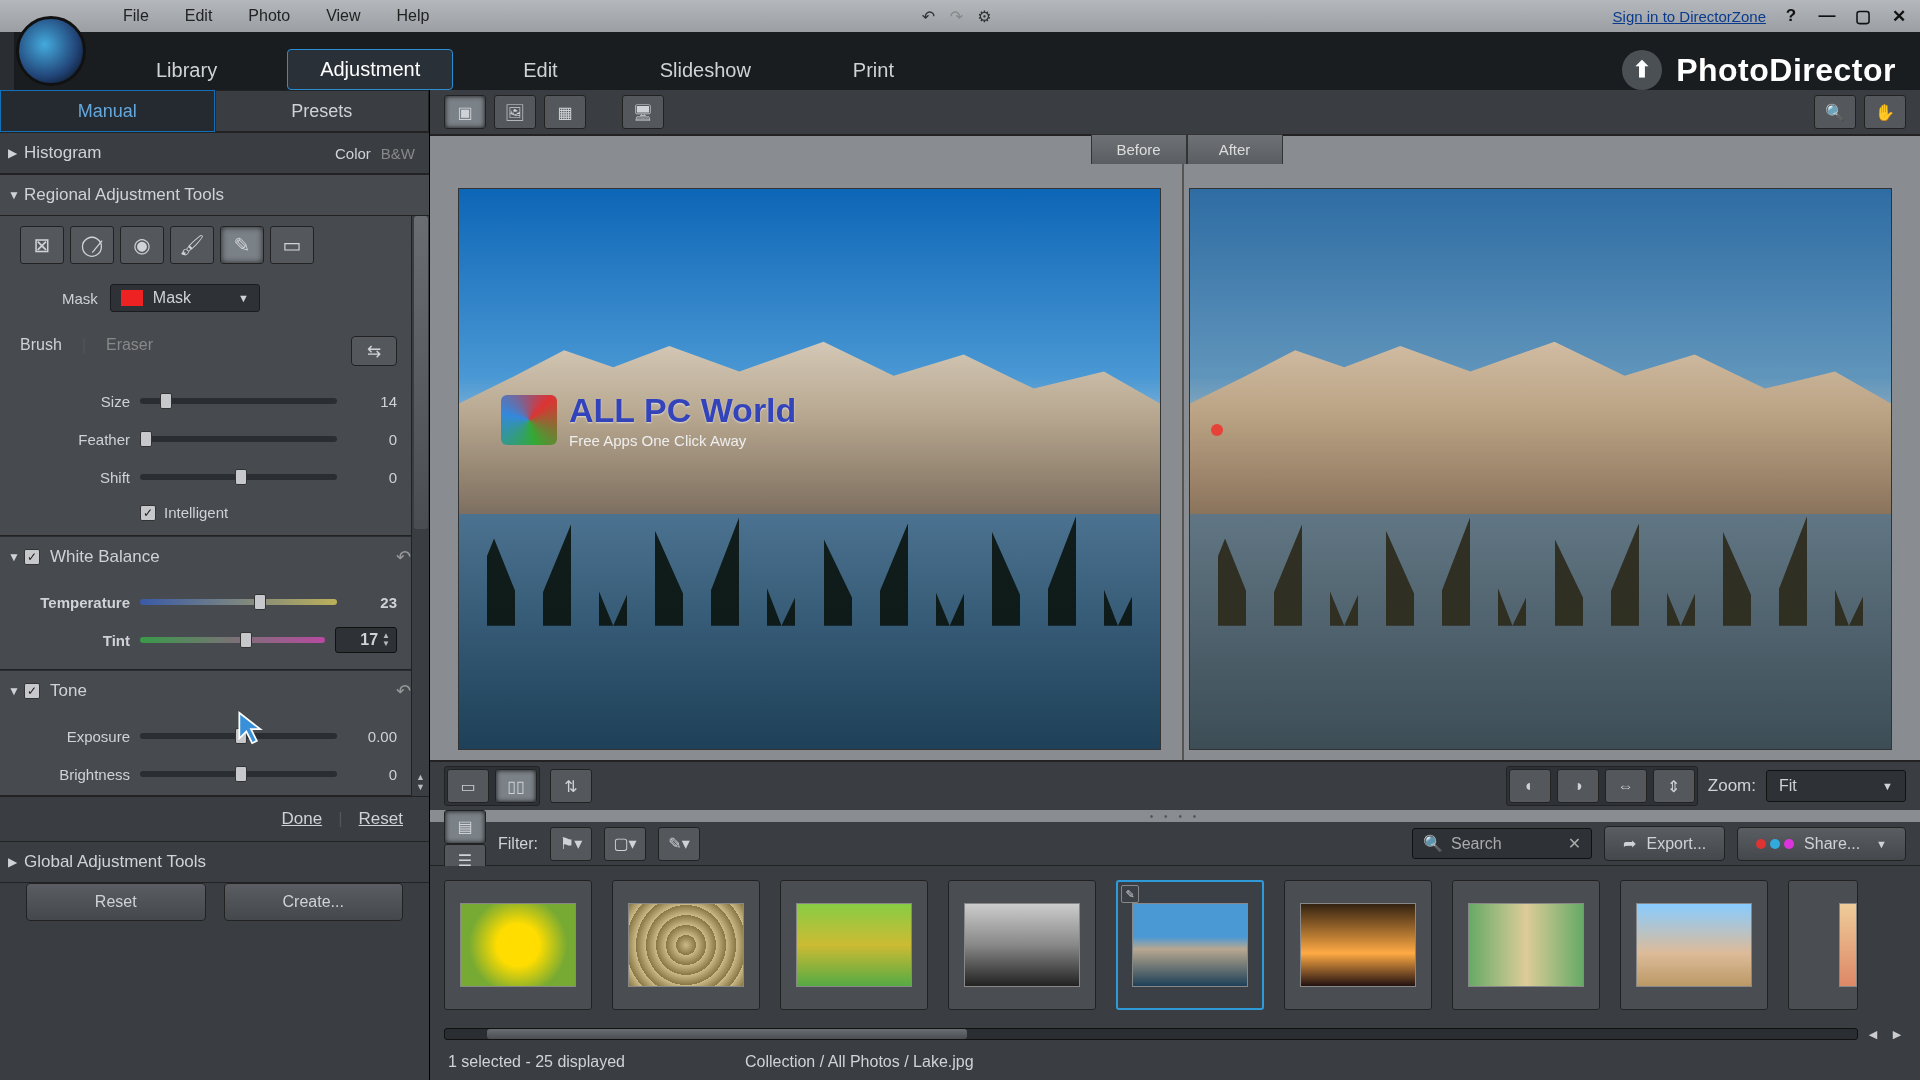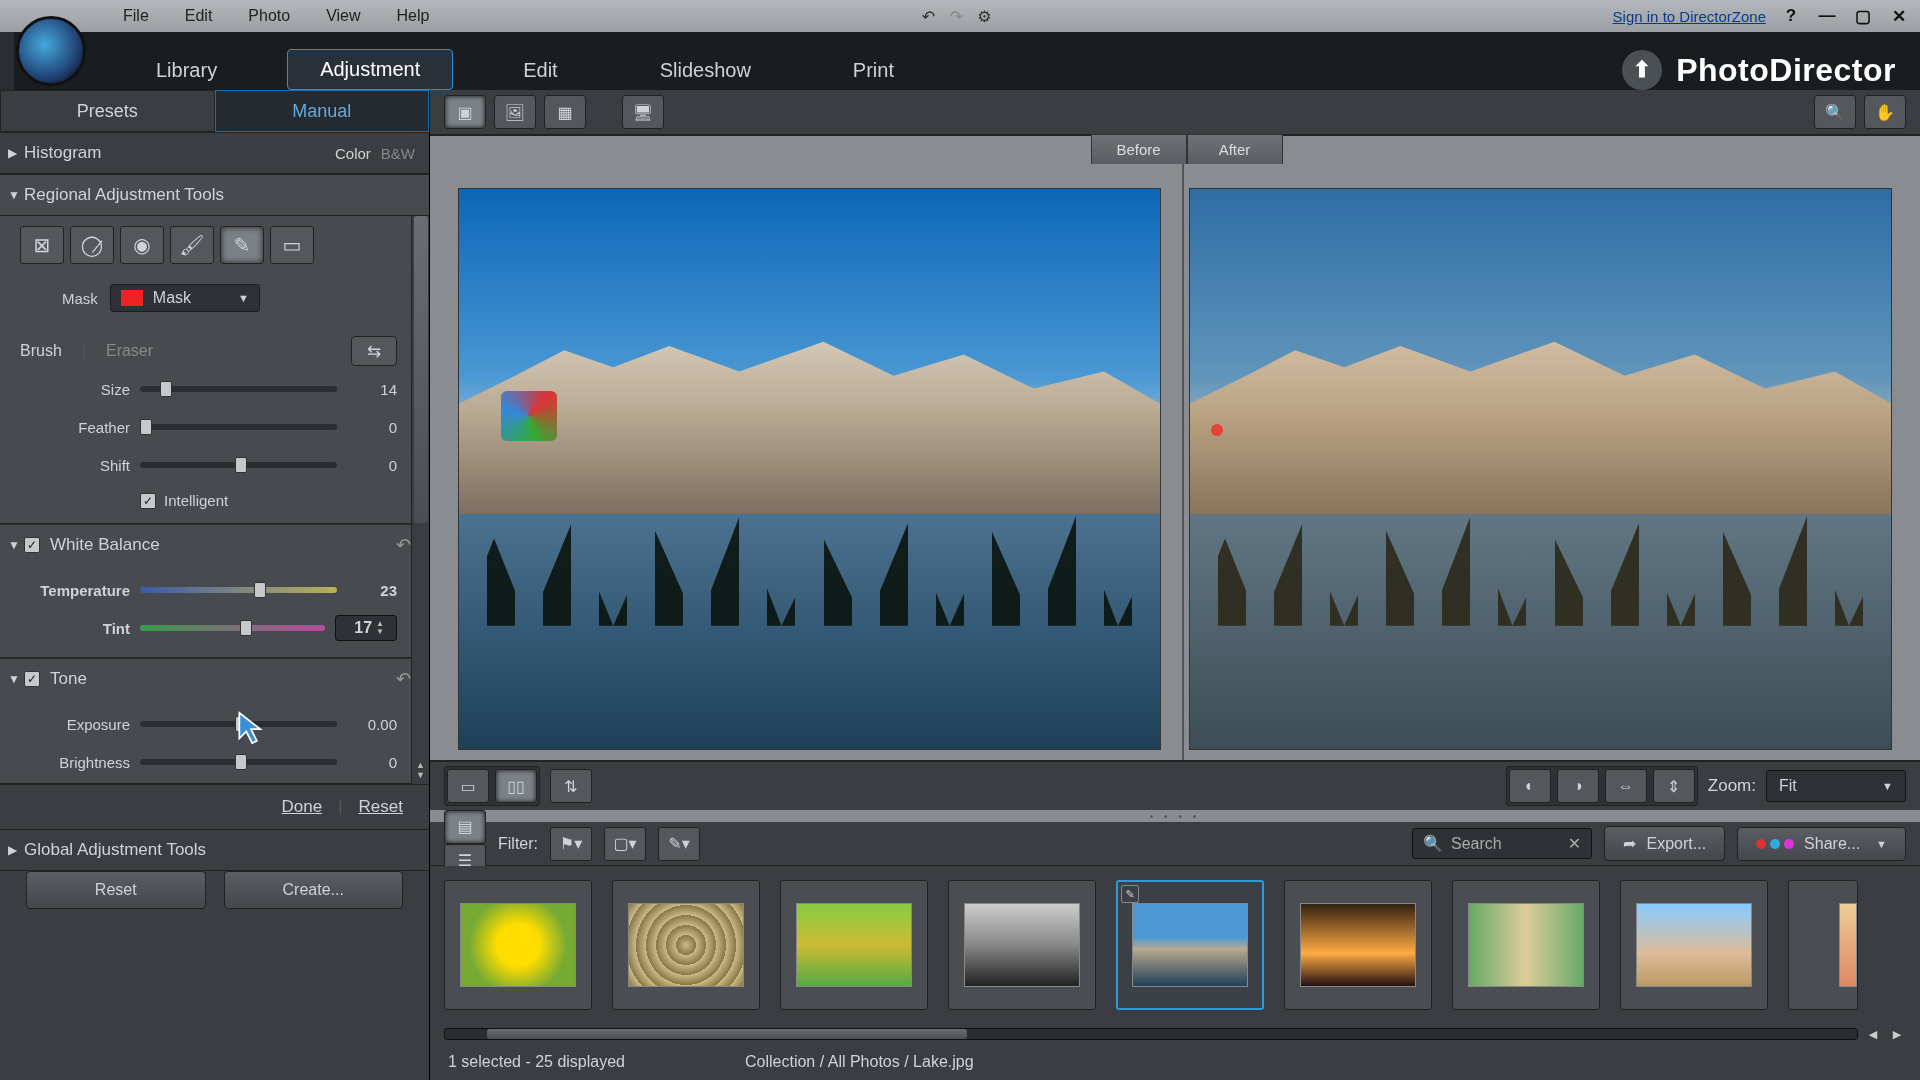--- a/index.html
+++ b/index.html
@@ -49,35 +49,35 @@
 .tool-btn.active { background: #7a8187; box-shadow: inset 0 0 6px #222; }
 
 
 .mask-row { display: flex; align-items: center; gap: 12px; margin-bottom: 16px; }
 .mask-row label { font-size: 15px; margin-left: 42px; }
 .mask-combo { display: flex; align-items: center; background: #2e3236; border: 1px solid #1a1c1f; border-radius: 3px; padding: 4px 10px; gap: 10px; width: 150px; cursor: pointer; }
 .mask-swatch { width: 22px; height: 16px; background: #e22; }
 .mask-caret { margin-left: auto; font-size: 11px; }
 
 
-.brush-row { display: flex; align-items: center; gap: 20px; }
+.brush-row { display: flex; gap: 20px; margin-bottom: 12px; }
 .brush-row .mode { font-size: 16px; cursor: pointer; }
 .brush-row .mode.dim { color: #888; }
 .brush-row .sep { color: #555; }
 .swap-btn { margin-left: auto; width: 46px; height: 30px; background: #54585d; border: 1px solid #222; border-radius: 4px; display: flex; align-items: center; justify-content: center; font-size: 17px; cursor: pointer; }
 
 
 .slider-row { display: flex; align-items: center; gap: 10px; height: 30px; }
 .slider-row label { width: 110px; text-align: right; font-size: 15px; }
 .slider-track { flex: 1; height: 6px; background: #2a2d31; border-radius: 3px; position: relative; }
 .slider-track.temp { background: linear-gradient(90deg, #3a5aa8, #bcb05a); }
 .slider-track.tint { background: linear-gradient(90deg, #3a9a4a, #b84aa0); }
 .slider-thumb { position: absolute; top: -5px; width: 12px; height: 16px; background: #c6c8cb; border: 1px solid #333; border-radius: 2px; }
 .slider-val { width: 50px; text-align: right; font-size: 15px; }
-.spinner-box { width: 62px; height: 26px; background: #2e3236; border: 1px solid #111; border-radius: 3px; display: flex; align-items: center; padding: 0 12px 0 8px; position: relative; }
+.spinner-box { width: 62px; height: 26px; background: #2e3236; border: 1px solid #111; border-radius: 3px; display: flex; align-items: center; padding: 0 6px 0 8px; position: relative; }
 .spinner-box .num { flex: 1; text-align: right; padding-right: 4px; }
 .spinner-box .arrows { display: flex; flex-direction: column; font-size: 8px; line-height: 8px; color: #bbb; }
 
 .check-row { display: flex; align-items: center; gap: 8px; font-size: 15px; margin-left: 120px; margin-top: 4px; }
 .chk { width: 16px; height: 16px; background: #c6c8cb; border: 1px solid #333; border-radius: 2px; display: flex; align-items: center; justify-content: center; font-size: 12px; color: #222; }
 
 
 .sub-header { display: flex; align-items: center; gap: 10px; padding: 10px 14px 10px 24px; background: #474b50; font-size: 17px; position: relative; border-top: 1px solid #2a2d31; }
 .sub-header .arrow { position: absolute; left: 8px; font-size: 12px; }
 .sub-header .reset-icon { position: absolute; right: 18px; font-size: 18px; color: #999; cursor: pointer; }
@@ -190,22 +190,22 @@
   <div class="brand">
     <div class="up-circle">⬆</div>
     <span>PhotoDirector</span>
   </div>
 </div>
 
 <div class="main">
 
   <div class="sidebar">
     <div class="panel-tabs">
+      <div class="ptab active">Manual</div>
       <div class="ptab">Presets</div>
-      <div class="ptab active">Manual</div>
     </div>
 
     <div class="section-header">
       <span class="arrow">▶</span>
       <span>Histogram</span>
       <div class="right-btns">
         <span class="btn-txt">Color</span>
         <span class="btn-txt dim">B&amp;W</span>
       </div>
     </div>
@@ -359,20 +359,24 @@
     </div>
 
     <div class="preview-area">
       <div class="preview">
         <div class="sky"></div>
           <div class="mountain"></div>
           <div class="lake"></div>
           <div class="trees"></div>
         <div class="watermark">
           <div class="wm-cube"></div>
+          <div>
+            <div class="wm-text">ALL PC World</div>
+            <div class="wm-sub">Free Apps One Click Away</div>
+          </div>
         </div>
       </div>
       <div class="preview after">
         <div class="sky"></div>
           <div class="mountain"></div>
           <div class="lake"></div>
           <div class="trees"></div>
         <div class="red-dot"></div>
       </div>
       <div class="vdiv"></div>

